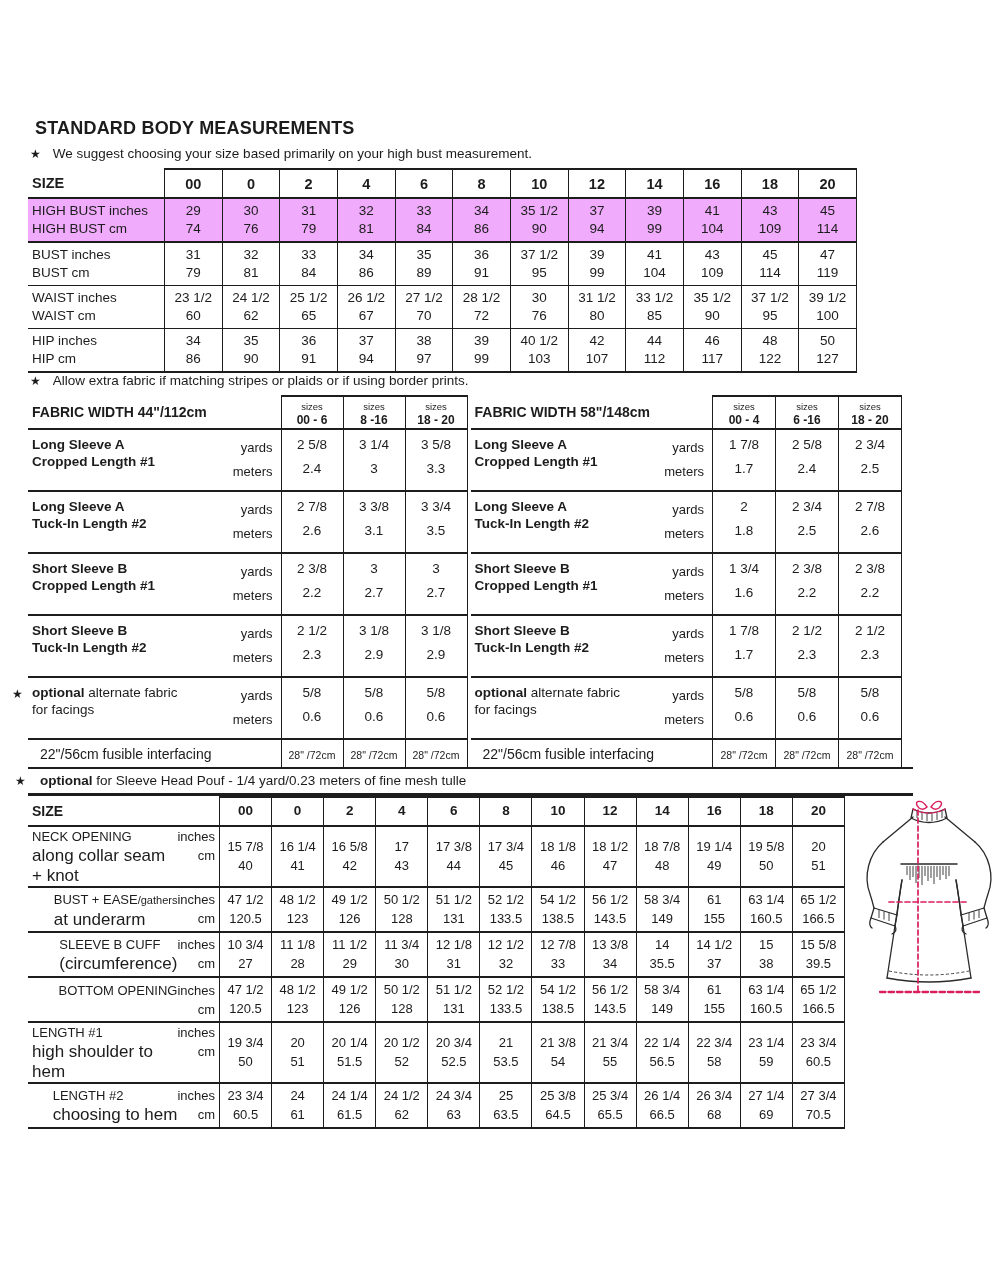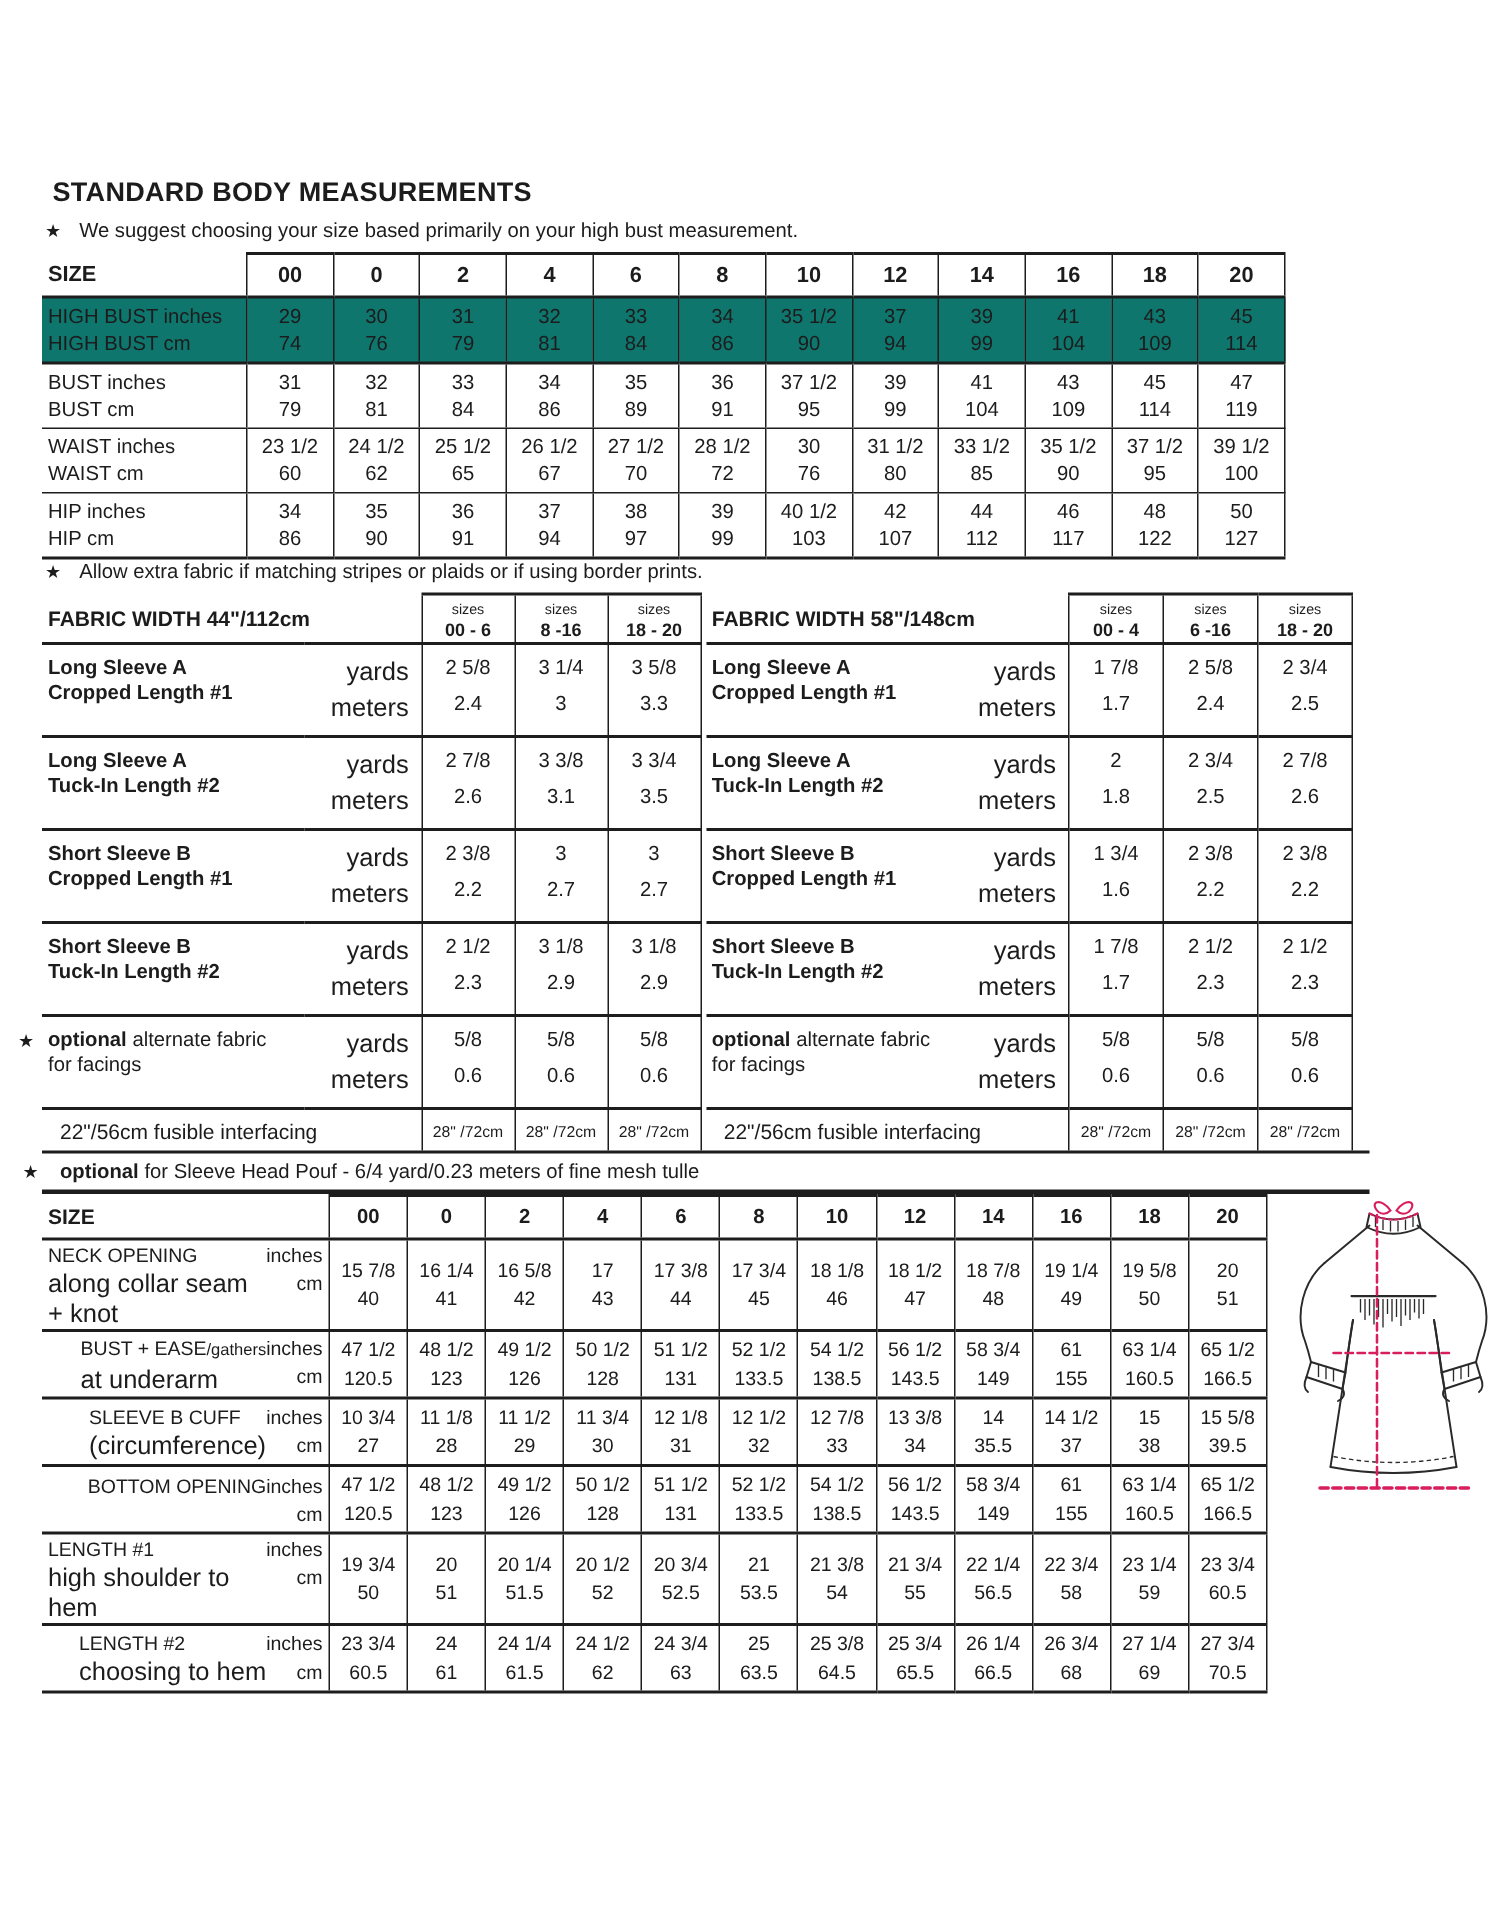--- a/index.html
+++ b/index.html
@@ -13,39 +13,39 @@
 
   
   #t1{width:829px;margin-left:28px;}
   #t1 th,#t1 td{text-align:center;font-size:13.5px;line-height:18px;}
   #t1 .lblcol{width:132px;text-align:left;padding-left:4px;}
   #t1 thead th{font-weight:bold;font-size:14.5px;height:27px;border-bottom:2.5px solid #1d1d1d;}
   #t1 thead th.size{border-top:2px solid #1d1d1d;}
   #t1 tr>*:nth-child(n+2){border-left:1.5px solid #1d1d1d;}
   #t1 tr>*:last-child{border-right:1.5px solid #1d1d1d;}
   #t1 tbody tr>*{height:42px;border-bottom:1.2px solid #1d1d1d;}
-  #t1 tbody tr.hl>*{background:#0f766e;border-bottom:2.5px solid #1d1d1d;}
+  #t1 tbody tr.hl>*{background:#f0abfc;border-bottom:2.5px solid #1d1d1d;}
   #t1 tbody tr:last-child>*{border-bottom:2px solid #1d1d1d;}
 
   
   .fabwrap{display:flex;margin-left:28px;align-items:flex-start;}
   .ft{}
   .ft th,.ft td{font-size:13.5px;}
   .ft thead th{height:31px;border-bottom:2.2px solid #1d1d1d;}
   .ft thead th.hdr{text-align:left;font-weight:bold;font-size:14px;padding-left:4px;}
   .ft thead th.size{border-top:2px solid #1d1d1d;line-height:13px;}
   .ft thead th.size .small{font-size:9.5px;font-weight:normal;display:block;padding-top:2px;}
   .ft thead th.size .big{font-weight:bold;font-size:12px;display:block;padding-top:1px;}
   .ft td.val,.ft th.size{border-left:1.4px solid #1d1d1d;}
   .ft tr>*:last-child{border-right:1.4px solid #1d1d1d;}
   .ft tbody tr.grp>*{height:54px;border-bottom:2px solid #1d1d1d;vertical-align:top;}
   .ft td.name{text-align:left;padding:6px 0 0 4px;font-size:13.5px;line-height:17px;position:relative;}
   .ft td.name .b{font-weight:bold;}
   .ft td.name .star{position:absolute;left:-16px;top:8px;font-size:12px;}
-  .ft td.unit{text-align:right;padding:6px 8px 0 0;line-height:24px;font-size:17px;}
+  .ft td.unit{text-align:right;padding:6px 8px 0 0;line-height:24px;font-size:13px;}
   .ft td.val{text-align:center;padding-top:3px;line-height:24px;}
   .ft tbody tr.intf>*{height:24px;border-bottom:none;vertical-align:middle;}
   .ft td.intlbl{text-align:left;padding-left:12px;font-size:14px;}
   .ft td.intval{text-align:center;font-size:10.5px;}
   .notebar{margin-left:28px;width:873px;border-top:2.2px solid #1d1d1d;border-bottom:3px solid #1d1d1d;
            position:relative;padding:4px 0 5px 12px;font-size:13.5px;}
   .notebar .star{position:absolute;left:-13px;top:5px;font-size:12px;}
   .notebar .b{font-weight:bold;}
 
   
@@ -297,21 +297,21 @@
             <td class="intlbl" colspan="2">22"/56cm fusible interfacing</td>
             <td class="val intval">28" /72cm</td>
             <td class="val intval">28" /72cm</td>
             <td class="val intval">28" /72cm</td>
           </tr>
         </tbody>
     </table>
   </div>
   <div class="notebar">
     <span class="star">★</span>
-    <span class="b">optional</span><span> for Sleeve Head Pouf - 6/4 yard/0.23 meters of fine mesh tulle</span>
+    <span class="b">optional</span><span> for Sleeve Head Pouf - 1/4 yard/0.23 meters of fine mesh tulle</span>
   </div>
 
   <div class="fgwrap">
     <table id="t3">
       <thead>
           <tr>
         <th class="lblcol">SIZE</th>
       <th class="size">00</th>
             <th class="size">0</th>
             <th class="size">2</th>

